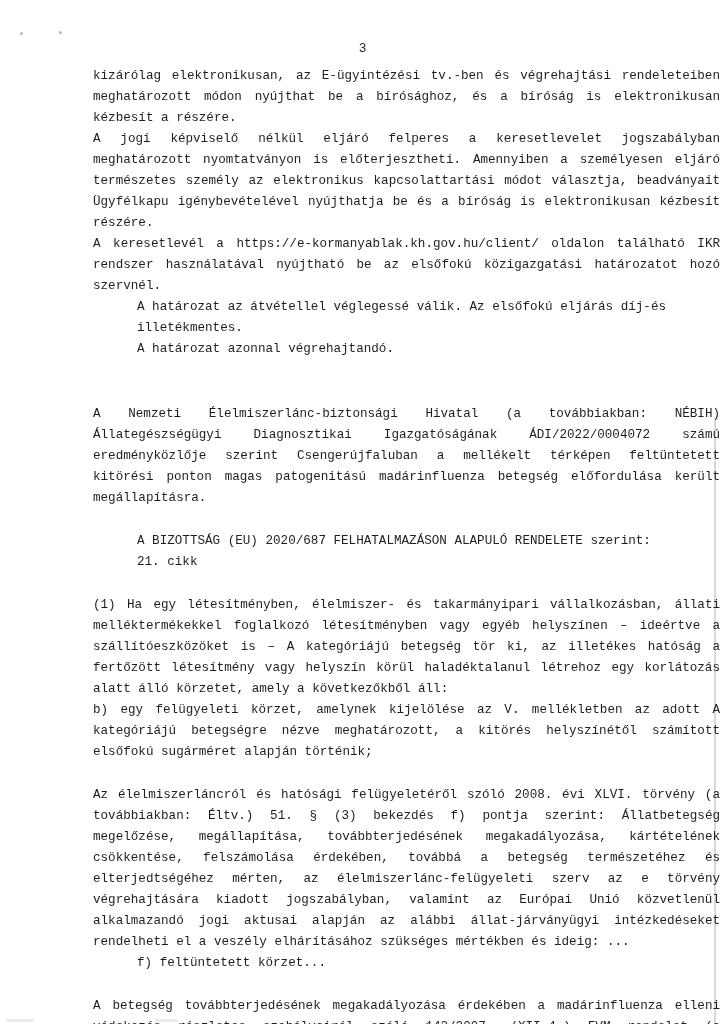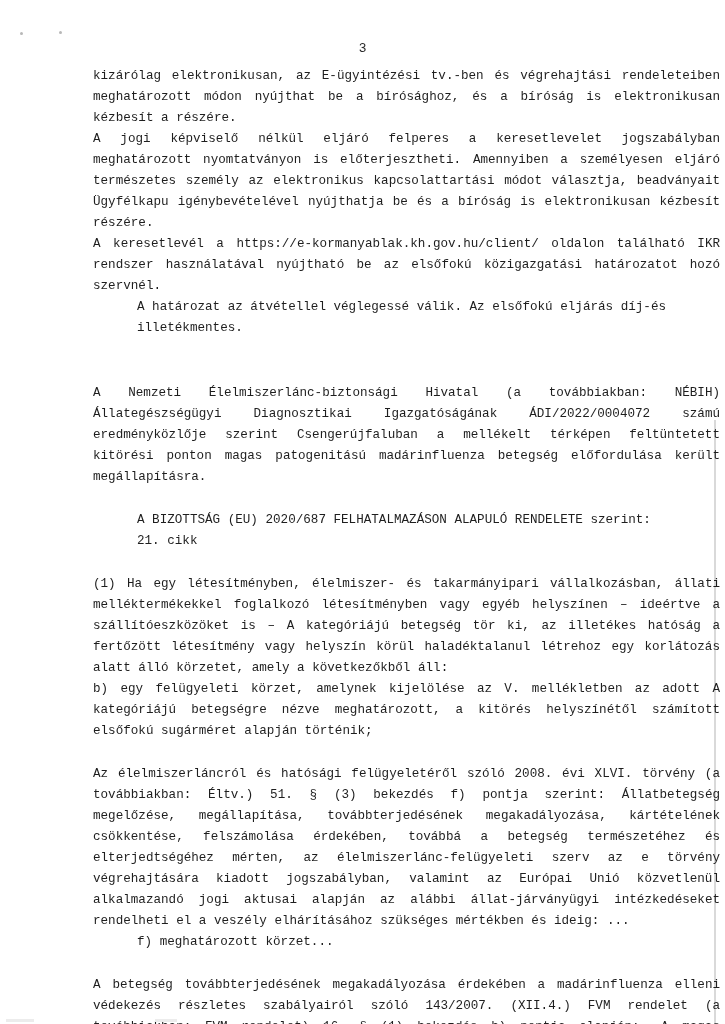--- a/index.html
+++ b/index.html
@@ -84,37 +84,38 @@
   <span class="speck s2"></span>
   <div class="edge-line"></div>
 
   <div class="page-number">3</div>
 
   <div class="content">
     <p>kizárólag elektronikusan, az E-ügyintézési tv.-ben és végrehajtási rendeleteiben meghatározott módon nyújthat be a bírósághoz, és a bíróság is elektronikusan kézbesít a részére.</p>
     <p>A jogi képviselő nélkül eljáró felperes a keresetlevelet jogszabályban meghatározott nyomtatványon is előterjesztheti. Amennyiben a személyesen eljáró természetes személy az elektronikus kapcsolattartási módot választja, beadványait Ügyfélkapu igénybevételével nyújthatja be és a bíróság is elektronikusan kézbesít részére.</p>
     <p>A keresetlevél a https://e-kormanyablak.kh.gov.hu/client/ oldalon található IKR rendszer használatával nyújtható be az elsőfokú közigazgatási határozatot hozó szervnél.</p>
     <p class="left">A határozat az átvétellel véglegessé válik. Az elsőfokú eljárás díj-és illetékmentes.</p>
+    <p class="left">A határozat azonnal végrehajtandó.</p>
 
     <div class="gap-m"></div>
     <div class="gap-m"></div>
 
     <p>A Nemzeti Élelmiszerlánc-biztonsági Hivatal (a továbbiakban: NÉBIH) Állategészségügyi Diagnosztikai Igazgatóságának ÁDI/2022/0004072 számú eredményközlője szerint Csengerújfaluban a mellékelt térképen feltüntetett kitörési ponton magas patogenitású madárinfluenza betegség előfordulása került megállapításra.</p>
 
     <div class="gap-m"></div>
     <p class="left">A BIZOTTSÁG (EU) 2020/687 FELHATALMAZÁSON ALAPULÓ RENDELETE szerint:</p>
     <p class="left">21. cikk</p>
 
     <div class="gap-m"></div>
     <p>(1)  Ha egy létesítményben, élelmiszer- és takarmányipari vállalkozásban, állati melléktermékekkel foglalkozó létesítményben vagy egyéb helyszínen – ideértve a szállítóeszközöket is – A kategóriájú betegség tör ki, az illetékes hatóság a fertőzött létesítmény vagy helyszín körül haladéktalanul létrehoz egy korlátozás alatt álló körzetet, amely a következőkből áll:</p>
     <p>b)  egy felügyeleti körzet, amelynek kijelölése az V. mellékletben az adott A kategóriájú betegségre nézve meghatározott, a kitörés helyszínétől számított elsőfokú sugárméret alapján történik;</p>
 
     <div class="gap-m"></div>
     <p>Az élelmiszerláncról és hatósági felügyeletéről szóló 2008. évi XLVI. törvény (a továbbiakban: Éltv.) 51. § (3) bekezdés f) pontja szerint: Állatbetegség megelőzése, megállapítása, továbbterjedésének megakadályozása, kártételének csökkentése, felszámolása érdekében, továbbá a betegség természetéhez és elterjedtségéhez mérten, az élelmiszerlánc-felügyeleti szerv az e törvény végrehajtására kiadott jogszabályban, valamint az Európai Unió közvetlenül alkalmazandó jogi aktusai alapján az alábbi állat-járványügyi intézkedéseket rendelheti el a veszély elhárításához szükséges mértékben és ideig: ...</p>
-    <p class="left">f) meghatározott körzet...</p>
+    <p class="left">f) feltüntetett körzet...</p>
 
     <div class="gap-m"></div>
     <p>A betegség továbbterjedésének megakadályozása érdekében a madárinfluenza elleni védekezés részletes szabályairól szóló 143/2007. (XII.4.) FVM rendelet (a továbbiakban: FVM rendelet) 16. § (1) bekezdés b) pontja alapján: „A magas patogenitású madárinfluenza járvány kitörést követően a megyei kormányhivatalnak haladéktalanul ki kell jelölni:</p>
     <p class="left">...</p>
 
     <div class="gap-m"></div>
     <p class="left">A megfigyelési körzetben alkalmazandó intézkedéseket az FVM rendelet 30. §-a határozza meg</p>
   </div>
 
   <div class="scan-bottom b1"></div>

